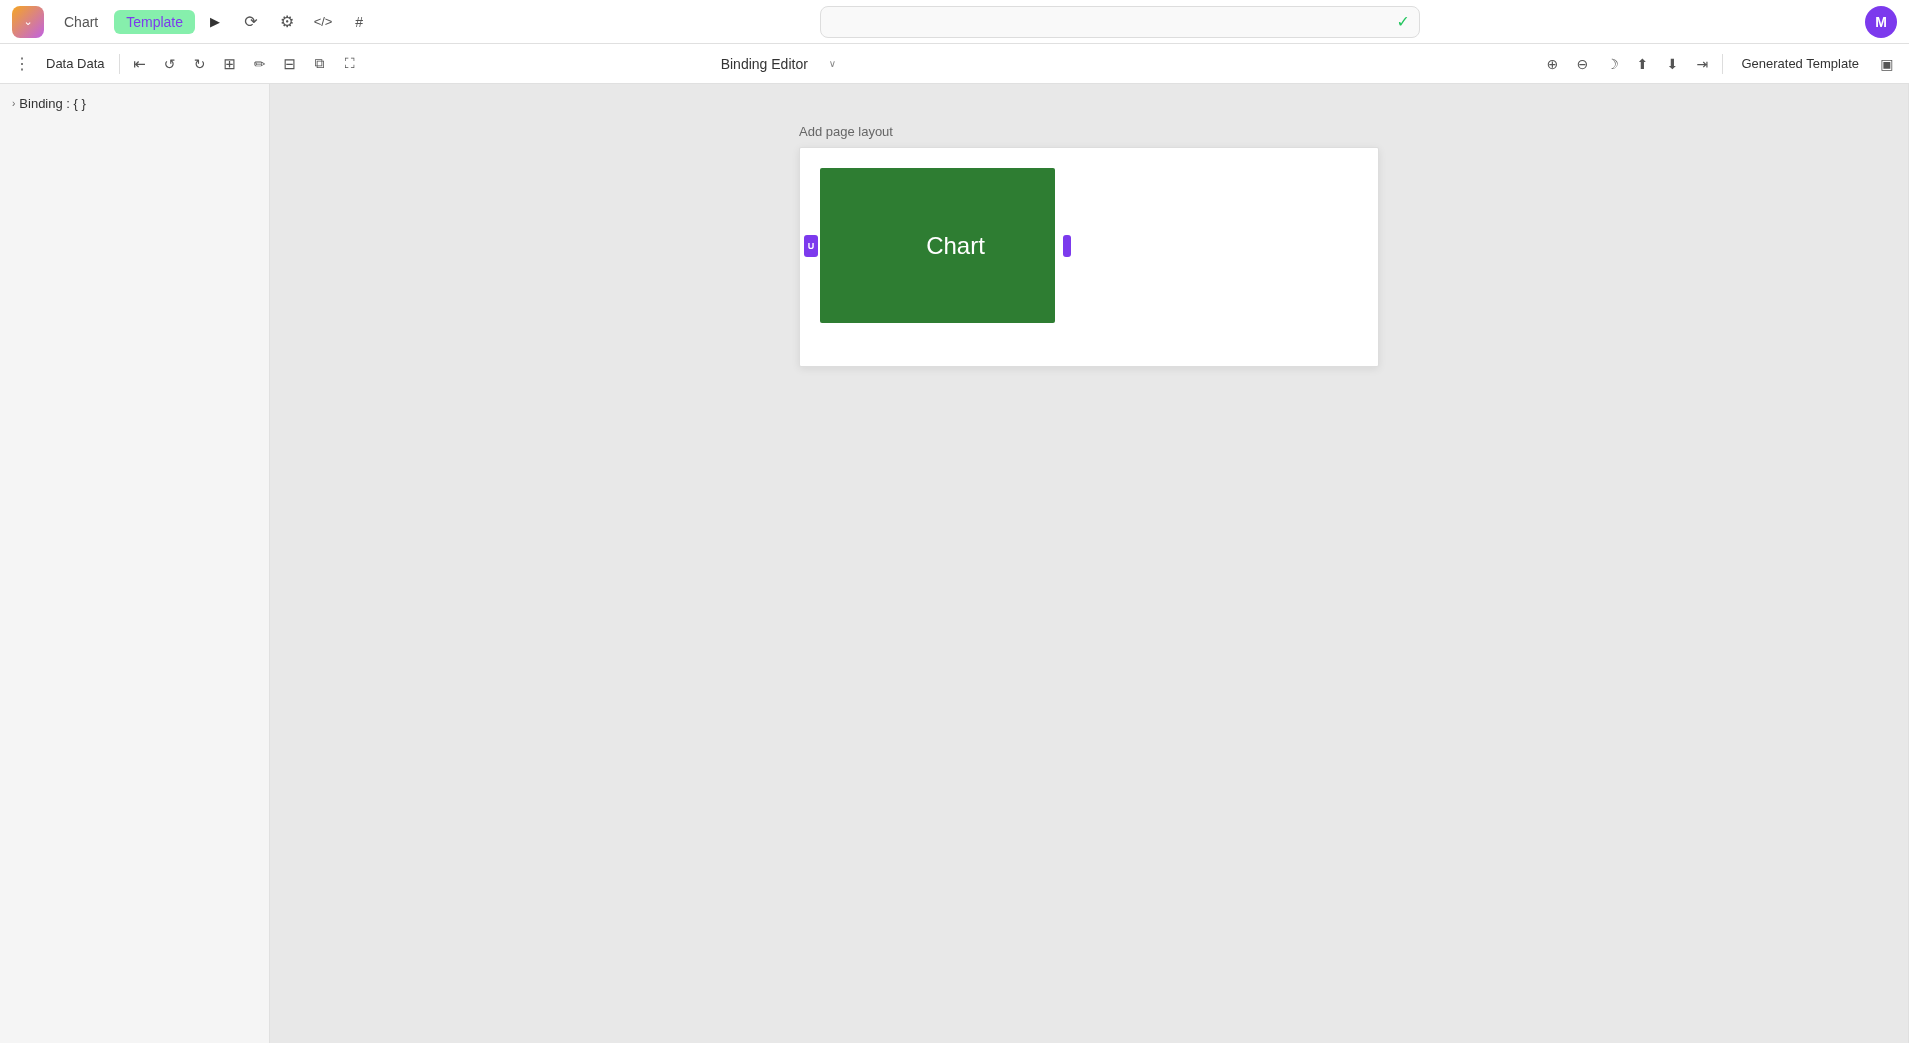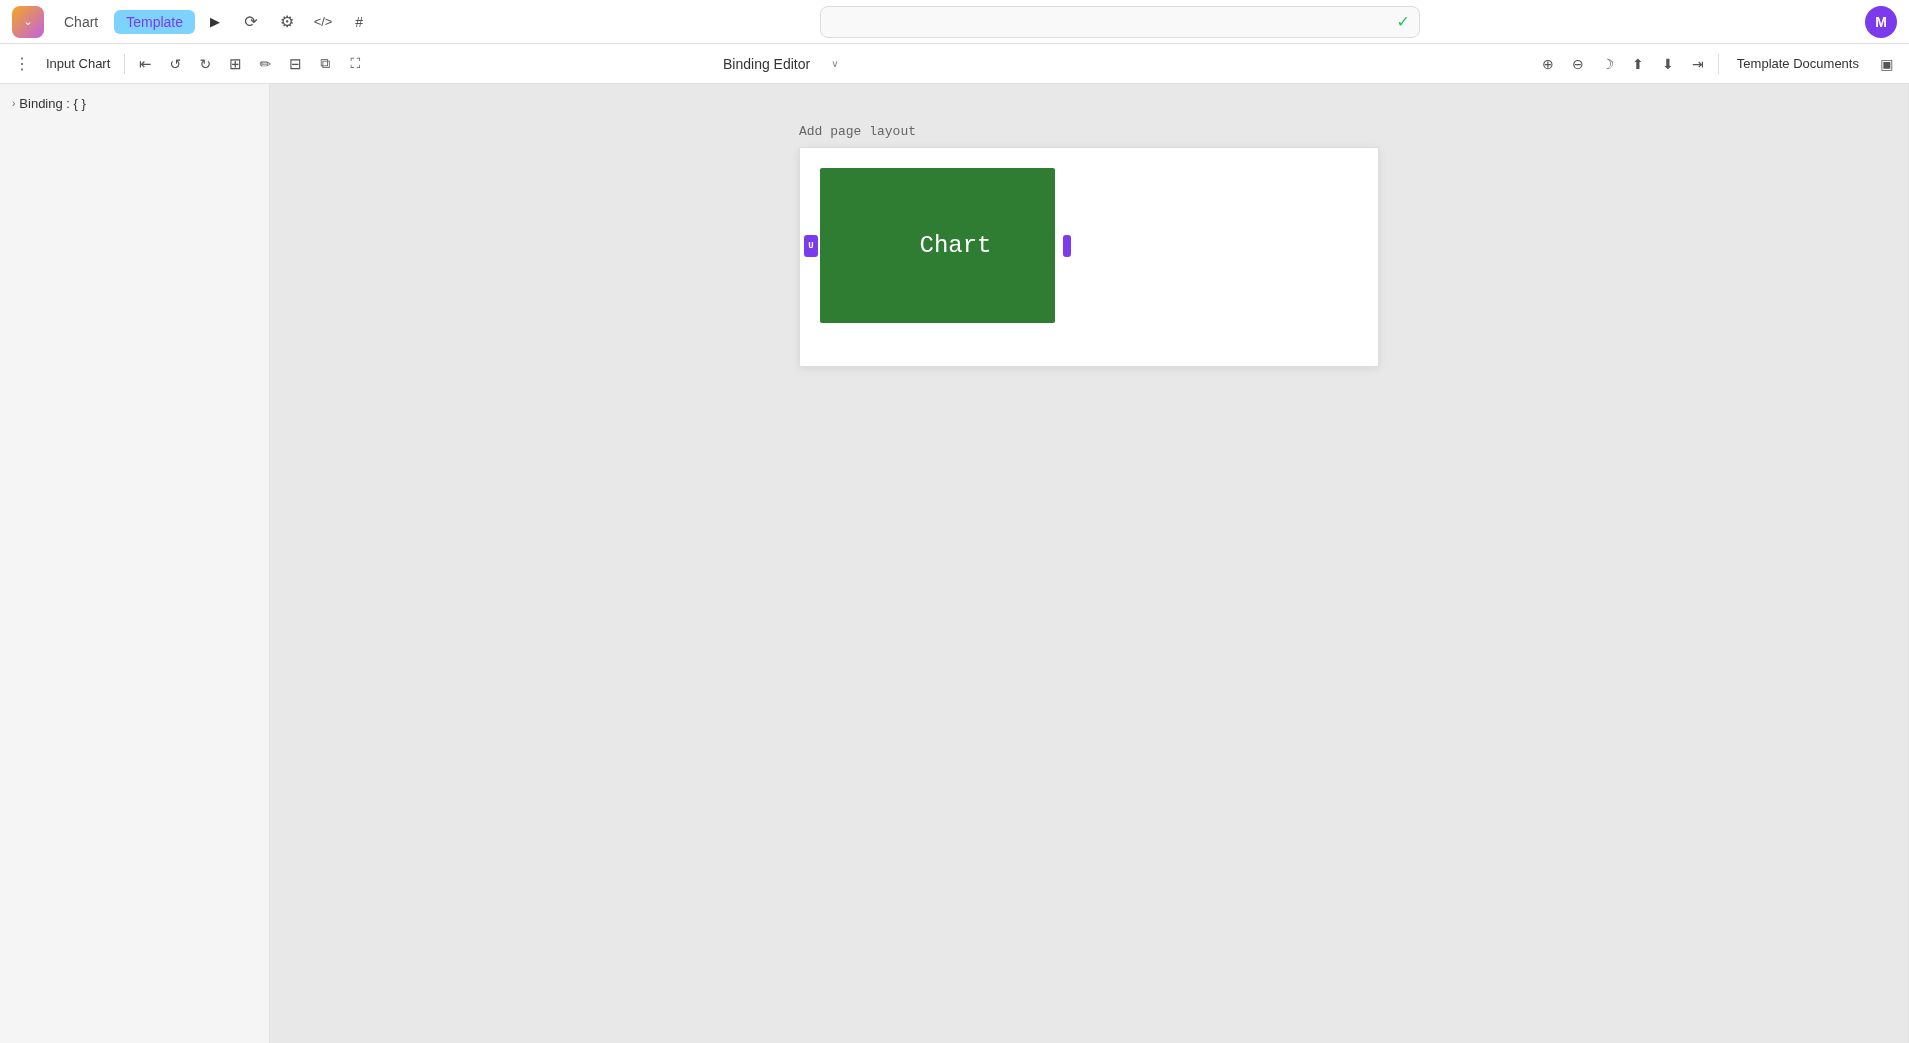--- a/index.html
+++ b/index.html
@@ -26,21 +26,21 @@
     .nav-tab {
       padding: 4px 12px;
       border-radius: 6px;
       cursor: pointer;
       font-size: 14px;
       color: #555;
       background: transparent;
       border: none;
     }
     .nav-tab.active {
-      background: #7dd3fc;
+      background: #86efac;
       color: #7c3aed;
       font-weight: 500;
     }
     .nav-icon-btn {
       width: 32px; height: 32px;
       display: flex; align-items: center; justify-content: center;
       border-radius: 6px;
       cursor: pointer;
       color: #555;
       font-size: 16px;
@@ -162,21 +162,20 @@
 
     
     #canvas-area {
       flex: 1;
       background: #e8e8e8;
       display: flex;
       flex-direction: column;
       align-items: center;
       padding: 40px 20px;
       overflow: auto;
-      font-family: Liberation Mono, monospace;
     }
 
     #add-page-layout-label {
       font-size: 13px; color: #666;
       align-self: flex-start;
       margin-left: calc(50% - 290px);
       margin-bottom: 8px;
     }
 
     #page-canvas {
@@ -276,21 +275,21 @@
       <span id="search-check-icon">✓</span>
     </div>
   </div>
 
   <div id="avatar">M</div>
 </div>
 
 <div id="toolbar">
   <div id="menu-dots">⋮</div>
 
-  <span id="input-data-label">Input Chart</span>
+  <span id="input-data-label">Data Data</span>
 
   <div class="toolbar-sep"></div>
 
   <button class="toolbar-icon-btn">
     <span style="font-size:15px;">⇤</span>
   </button>
 
   <button class="toolbar-icon-btn">
     <span>↺</span>
   </button>
@@ -334,21 +333,21 @@
     <button class="toolbar-icon-btn">
       <span>⬇</span>
     </button>
     <button class="toolbar-icon-btn">
       <span>⇥</span>
     </button>
   </div>
 
   <div class="toolbar-sep"></div>
 
-  <span id="generated-docs-label">Template Documents</span>
+  <span id="generated-docs-label">Generated Template</span>
 
   <button class="panel-toggle-btn">
     <span>▣</span>
   </button>
 </div>
 
 <div id="main">
 
   <div id="left-sidebar">
     <div id="sidebar-tree-item">

